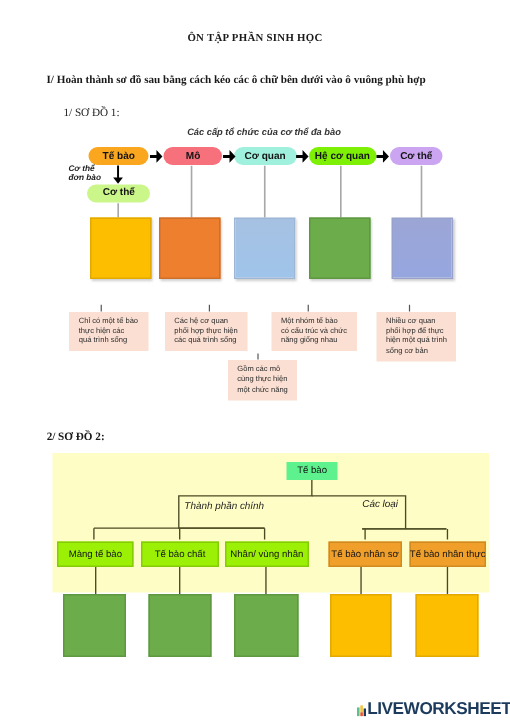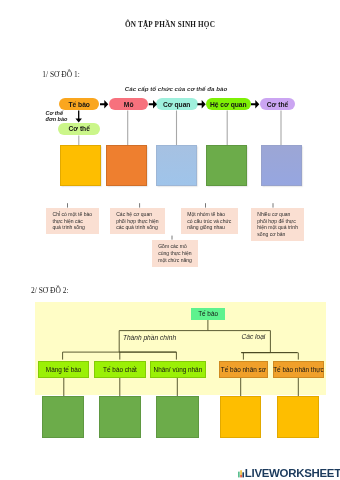--- a/index.html
+++ b/index.html
@@ -2,21 +2,21 @@
 <html><head>
 <meta charset="utf-8">
 <title>worksheet</title>
 <style>
   html,body{margin:0;padding:0;}
   body{width:340px;height:480px;background:#ffffff;font-family:"Liberation Serif",serif;overflow:hidden;position:relative;}
   .page{position:absolute;inset:0;}
   #doc-title{position:absolute;left:0;top:21px;width:340px;text-align:center;font-size:7.2px;font-weight:bold;letter-spacing:.2px;color:#1a1a1a;}
   #instr{position:absolute;left:31px;top:47.5px;font-size:7.45px;font-weight:bold;color:#1a1a1a;}
   #sec1{position:absolute;left:42.3px;top:69.5px;font-size:7.45px;font-weight:normal;color:#1a1a1a;}
-  #sec2{position:absolute;left:31.1px;top:285.5px;font-size:7.45px;font-weight:normal;color:#1a1a1a;}
+  #sec2{position:absolute;left:31.1px;top:285.5px;font-size:7.45px;font-weight:bold;color:#1a1a1a;}
   #d1title{position:absolute;left:6px;top:85.4px;width:340px;text-align:center;font-size:6.2px;font-style:italic;font-weight:bold;color:#333;font-family:"Liberation Sans",sans-serif;}
   .pill{position:absolute;border-radius:7px;display:flex;align-items:center;justify-content:center;font-family:"Liberation Sans",sans-serif;font-size:6.7px;font-weight:bold;color:#141414;}
   .sq{position:absolute;box-sizing:border-box;box-shadow:1.2px 1.2px 1.6px rgba(0,0,0,.20);}
   .card{position:absolute;background:#fadfd2;font-family:"Liberation Sans",sans-serif;font-size:5.05px;color:#2b2b2b;padding:3.6px 6.5px;line-height:6.6px;white-space:nowrap;width:max-content;}
   #diagram1{position:absolute;left:0;top:0;width:340px;height:480px;}
   .arrows{position:absolute;left:0;top:90px;}
   .p1{left:59.2px;top:98.4px;width:40px;height:11.5px;background:#faa61e;}
   .p2{left:109.2px;top:98.4px;width:39px;height:11.5px;background:#f7717d;}
   .p3{left:156px;top:98.4px;width:41.5px;height:11.5px;background:#9ff0dd;}
   .p4{left:206px;top:98.4px;width:44.5px;height:11.5px;background:#7ef005;}
@@ -55,20 +55,21 @@
   .t5{left:277.4px;top:396.2px;width:41.9px;height:41.8px;background:#febe00;border:0.8px solid #e2a900;}
   .logo{position:absolute;left:238.2px;top:468.6px;display:flex;align-items:flex-end;gap:0px;}
   .logo .txt{font-family:"Liberation Sans",sans-serif;font-weight:bold;font-size:11.45px;color:#1b3a5c;letter-spacing:-0.28px;line-height:9.2px;}
   .logomark{display:block;margin-right:0.3px;}
 </style>
 </head>
 <body>
 
 <div class="page">
   <div id="doc-title">ÔN TẬP PHẦN SINH HỌC</div>
+  <div id="instr">I/ Hoàn thành sơ đồ sau bằng cách kéo các ô chữ bên dưới vào ô vuông phù hợp</div>
   <div id="sec1">1/ SƠ ĐỒ 1:</div>
   <div id="d1title">Các cấp tổ chức của cơ thể đa bào</div>
   <div id="sec2">2/ SƠ ĐỒ 2:</div>
   <div id="diagram1">
     <div class="pill p1">Tế bào</div>
     <div class="pill p2">Mô</div>
     <div class="pill p3">Cơ quan</div>
     <div class="pill p4">Hệ cơ quan</div>
     <div class="pill p5">Cơ thể</div>
     <div class="pill pb">Cơ thể</div>

